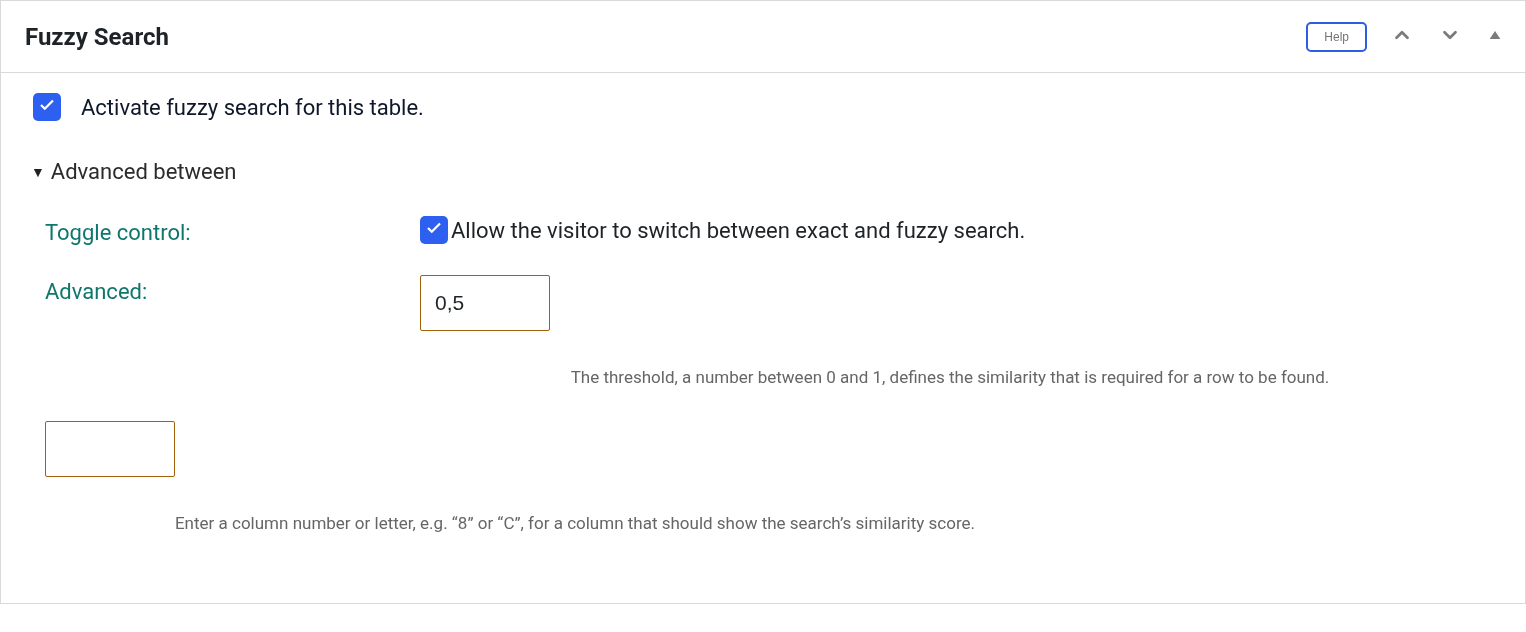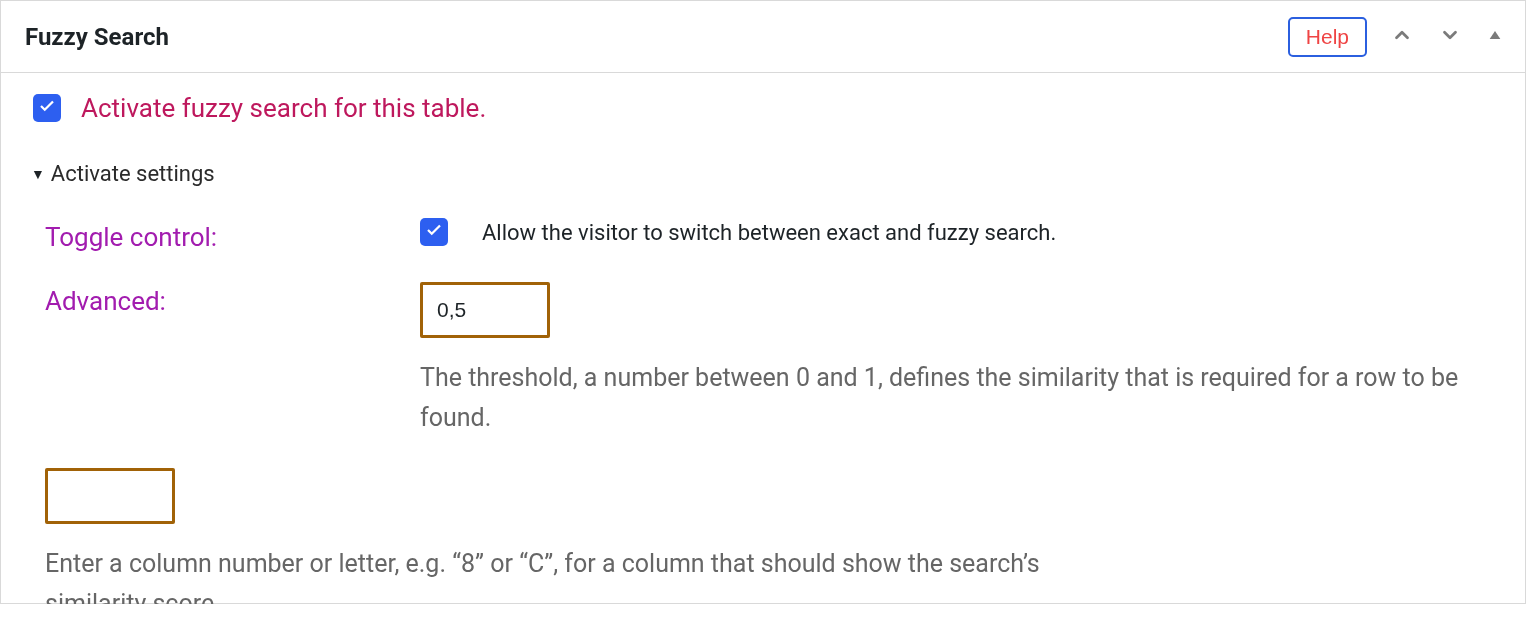--- a/index.html
+++ b/index.html
@@ -31,25 +31,25 @@
       font-weight: 700;
       color: #1d2327;
     }
     .panel-controls {
       display: flex;
       align-items: center;
       gap: 22px;
     }
     .help-btn {
       border: 2px solid #2b5fdf;
-      color: #ef4444;
+      color: #737373;
       background: #fff;
       border-radius: 5px;
       padding: 6px 16px;
-      font-size: 21px;
+      font-size: 12px;
       font-weight: 400;
       cursor: pointer;
     }
     .icon-btn {
       background: none;
       border: none;
       cursor: pointer;
       color: #7b7b7b;
       padding: 2px;
       display: flex;
@@ -75,22 +75,22 @@
       justify-content: center;
       cursor: pointer;
       flex-shrink: 0;
     }
     .checkbox svg {
       stroke: #fff;
       stroke-width: 3;
       fill: none;
     }
     .activate-label {
-      font-size: 26px;
-      color: #be185d;
+      font-size: 22px;
+      color: #0f172a;
     }
     .advanced-toggle {
       display: flex;
       align-items: center;
       gap: 6px;
       cursor: pointer;
       margin-bottom: 32px;
       font-size: 22px;
       color: #2b2b2b;
       user-select: none;
@@ -102,53 +102,54 @@
     .settings-grid {
       padding-left: 14px;
     }
     .setting-row {
       display: flex;
       align-items: flex-start;
       margin-bottom: 30px;
     }
     .setting-label {
       width: 375px;
-      font-size: 26px;
-      color: #a21caf;
+      font-size: 22px;
+      color: #0f766e;
       padding-top: 4px;
       flex-shrink: 0;
     }
     .setting-control {
       flex: 1;
       max-width: 1060px;
     }
     .control-inline {
       display: flex;
       align-items: center;
-      gap: 34px;
+      gap: 3px;
     }
     .control-inline .desc {
       font-size: 22px;
       color: #1d2327;
     }
     .text-input {
-      border: 3px solid #a16207;
+      border: 1px solid #a16207;
       border-radius: 2px;
       padding: 10px 14px;
       font-size: 21px;
       width: 130px;
       height: 56px;
       color: #1d2327;
       background: #fff;
     }
     .help-text {
-      margin-top: 20px;
-      font-size: 25px;
+      margin-top: 33px;
+      font-size: 17px;
       color: #666;
       line-height: 1.6;
+      text-align: center;
     }
   </style>
 </head>
 <body>
 
 <div class="panel">
   <div class="panel-header">
     <h2 class="panel-title">Fuzzy Search</h2>
     <div class="panel-controls">
       <button class="help-btn">Help</button>
@@ -184,21 +185,21 @@
           <svg width="18" height="18" viewBox="0 0 24 24">
               <polyline points="20 6 9 17 4 12"></polyline>
             </svg>
         </span>
       </div>
       <span class="activate-label">Activate fuzzy search for this table.</span>
     </div>
 
     <div class="advanced-toggle">
       <span class="tri">▼</span>
-      <span>Activate settings</span>
+      <span>Advanced between</span>
     </div>
 
     <div class="settings-grid">
 
       <div class="setting-row">
         <div class="setting-label">Toggle control:</div>
         <div class="setting-control">
           <div class="control-inline">
             <div class="checkbox">
               <span>

